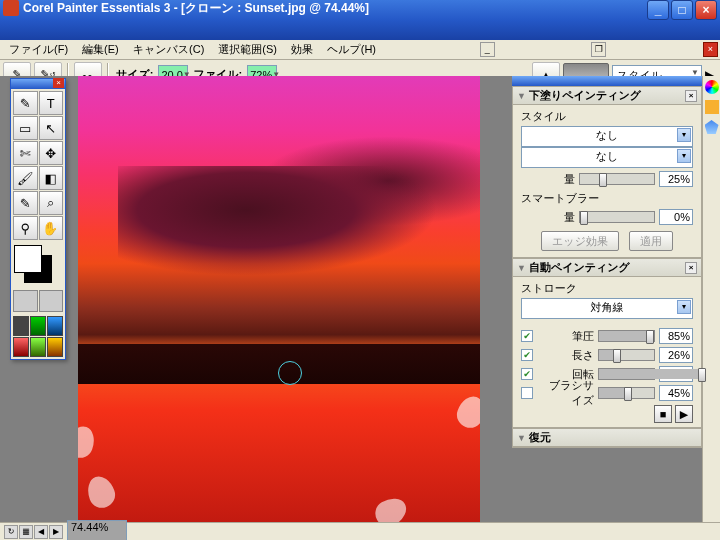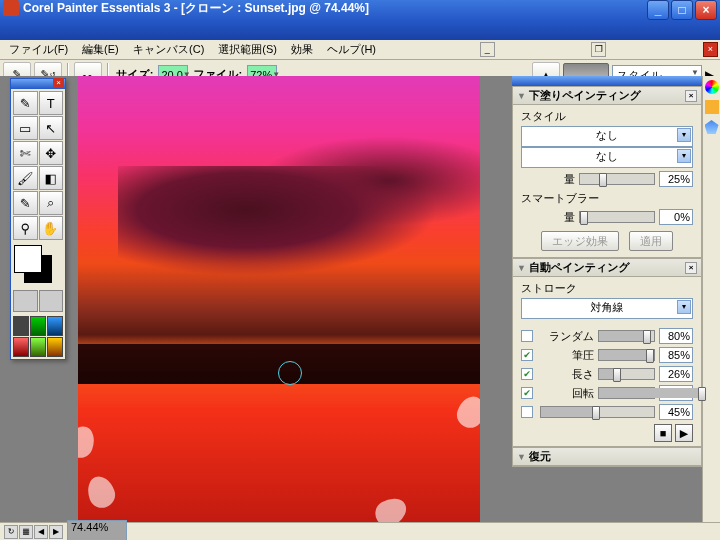--- a/index.html
+++ b/index.html
@@ -223,29 +223,20 @@
         <span class="tri">▼</span>
         <span>自動ペインティング</span>
         <div class="xb">×</div>
       </div>
     <div class="body">
       <span class="flabel">ストローク</span>
       <div class="combo"><span>対角線</span><div class="dd">▾</div></div>
       <div style="height:6px"></div>
       <div id="auto-rows">
           <div class="slrow">
-            <span class="chk"></span>
-            <span class="lab">ランダム</span>
-            <div class="slider">
-              <div class="bar" style="width:80%"></div>
-              <div class="thumb" style="left:80%"></div>
-            </div>
-            <div class="sval">80%</div>
-          </div>
-          <div class="slrow">
             <span class="chk">✔</span>
             <span class="lab">筆圧</span>
             <div class="slider">
               <div class="bar" style="width:85%"></div>
               <div class="thumb" style="left:85%"></div>
             </div>
             <div class="sval">85%</div>
           </div>
           <div class="slrow">
             <span class="chk">✔</span>
@@ -260,20 +251,21 @@
             <span class="chk">✔</span>
             <span class="lab">回転</span>
             <div class="slider">
               <div class="bar" style="width:180%"></div>
               <div class="thumb" style="left:180%"></div>
             </div>
             <div class="sval">180°</div>
           </div>
           <div class="slrow">
             <span class="chk"></span>
+            <span class="lab">ブラシサイズ</span>
             <div class="slider">
               <div class="bar" style="width:45%"></div>
               <div class="thumb" style="left:45%"></div>
             </div>
             <div class="sval">45%</div>
           </div>
         </div>
       <div class="pctrl">
         <div>■</div>
         <div>▶</div>

